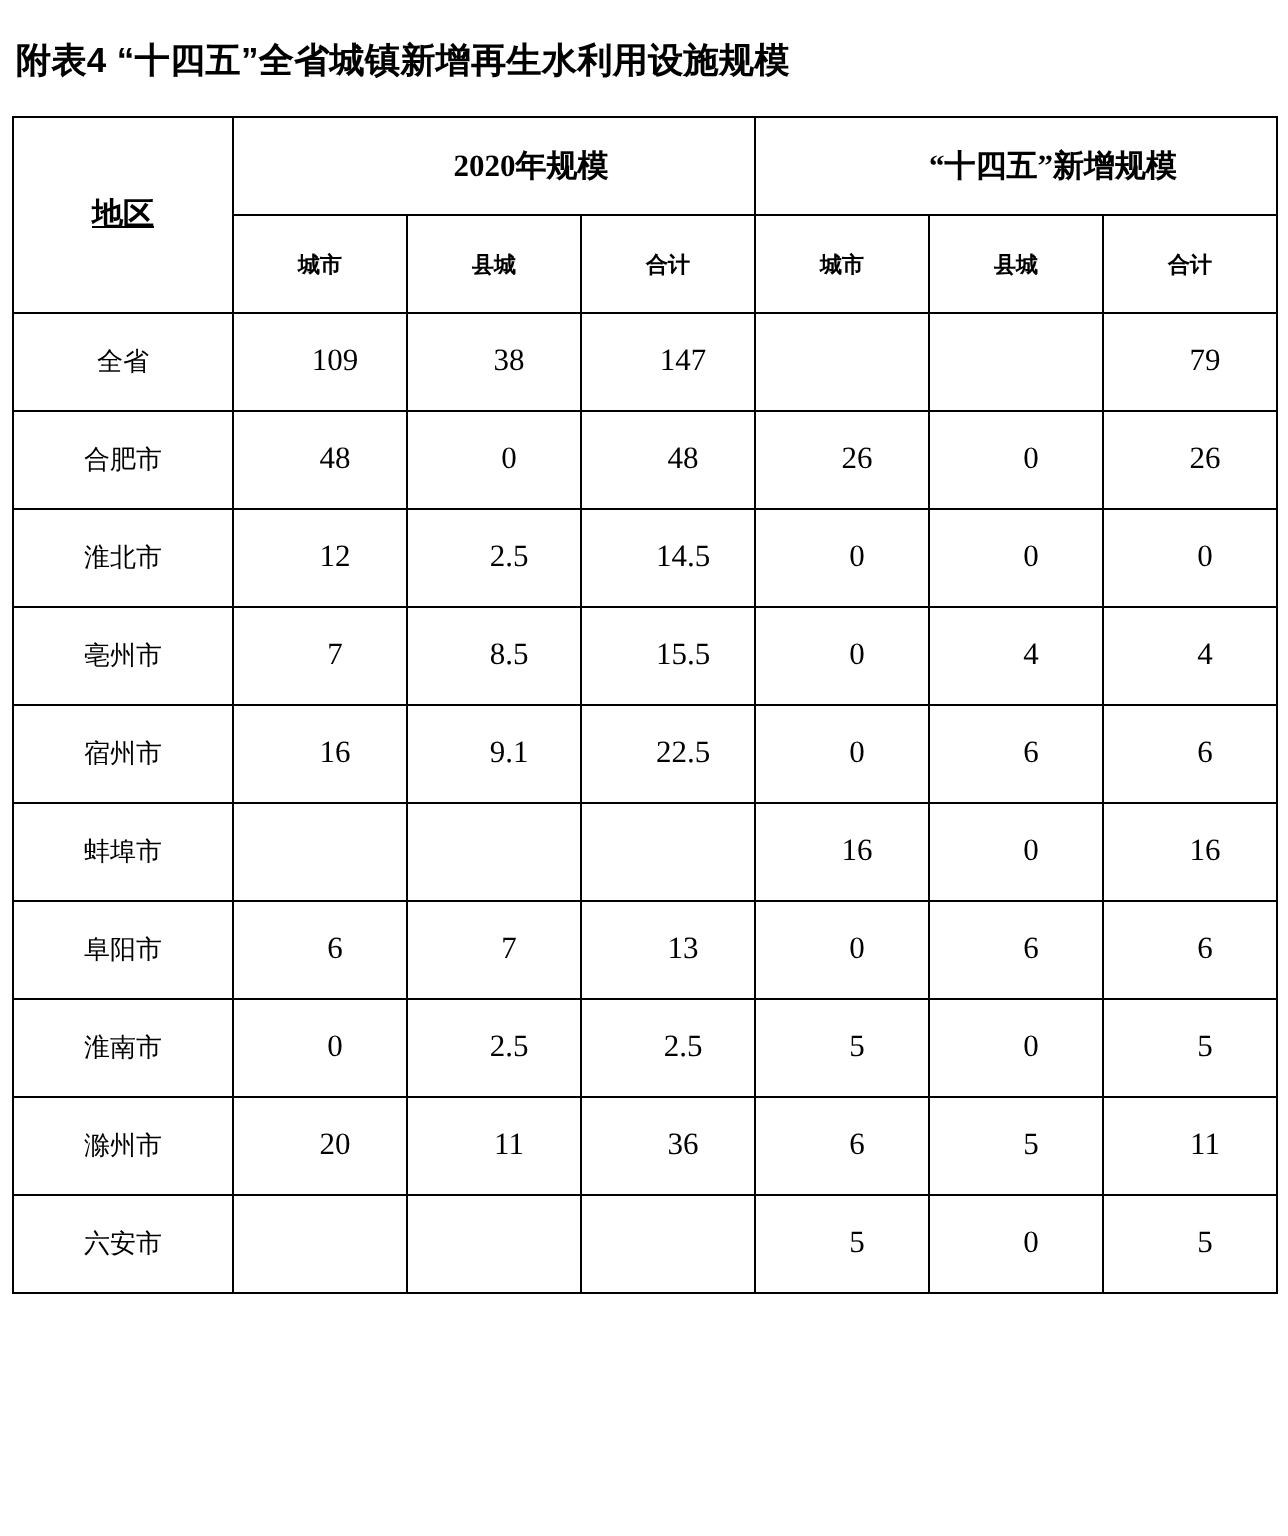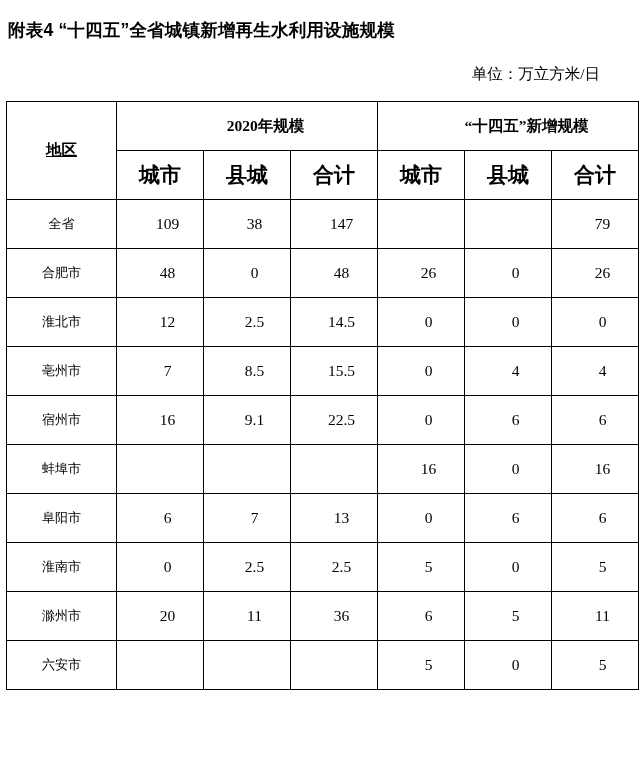--- a/index.html
+++ b/index.html
@@ -54,40 +54,39 @@
   }
   table.data-table th.region-head {
     width: 110px;
     text-decoration: underline;
   }
   table.data-table th.group-head {
     font-size: 15.5px;
     padding-left: 37px;
   }
   table.data-table th.sub-head {
-    font-size: 21px;
+    font-size: 11px;
   }
   table.data-table td.region-cell {
     font-size: 13px;
   }
   table.data-table td.num-cell {
     font-size: 15.5px;
     padding-left: 15px;
   }
   .colgroup-a { width: 87px; }
   .colgroup-b { width: 87px; }
 </style>
 </head>
 <body>
 
 <div class="page">
 
   <div class="doc-title">附表4 “十四五”全省城镇新增再生水利用设施规模</div>
 
-  <div class="unit-line">单位：万立方米/日</div>
 
   <div class="table-wrap">
     <table class="data-table">
       <colgroup>
         <col style="width:110px">
         <col class="colgroup-a">
           <col class="colgroup-a">
           <col class="colgroup-a">
         <col class="colgroup-b">
           <col class="colgroup-b">

